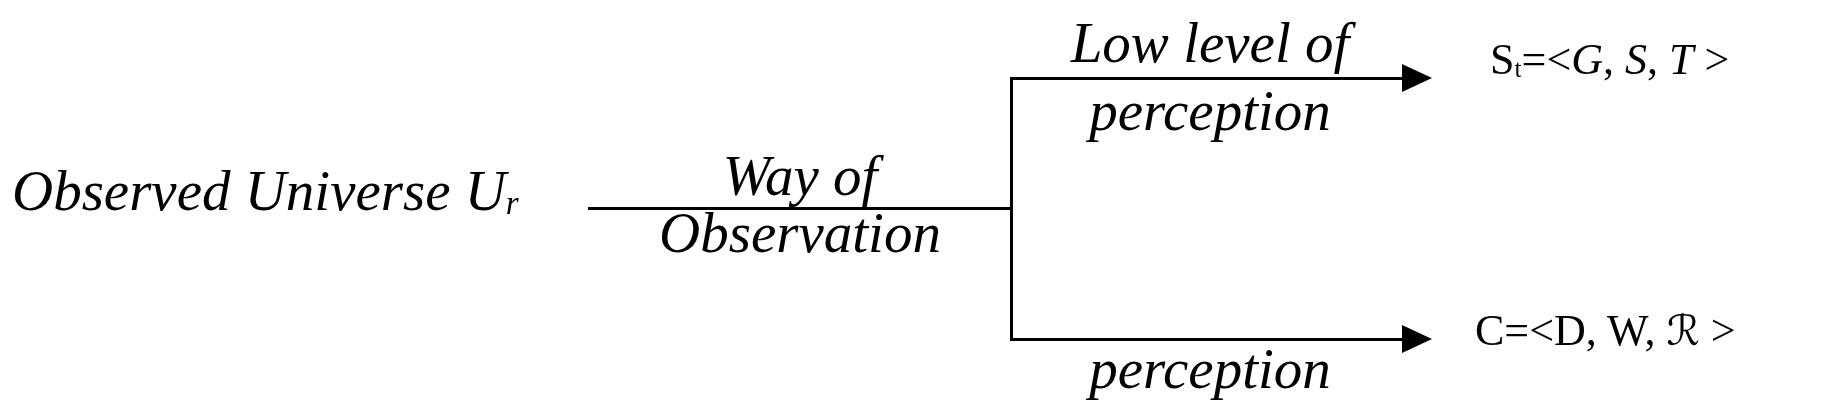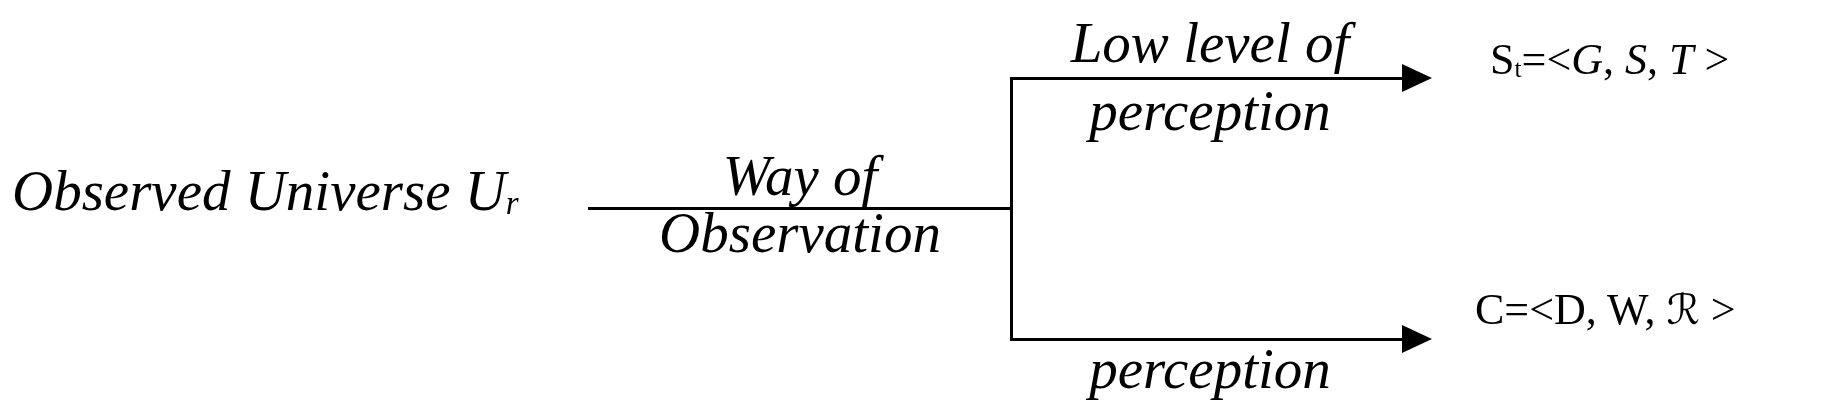--- a/index.html
+++ b/index.html
@@ -79,15 +79,15 @@
   <div class="txt it center" style="left:1012px; top:14px; width:396px;font-family:Liberation Serif, serif;">Low level of</div>
   <div class="txt it center" style="left:1012px; top:82px; width:396px;">perception</div>
 
   <div class="hline" style="left:1012px; top:338px; width:396px;"></div>
   <div class="arrowhead" style="left:1402px; top:325px;"></div>
 
   <div class="txt it center" style="left:1012px; top:340px; width:396px;">perception</div>
 
   <div class="formula" style="left:1490px; top:38px;"><span>S</span><sub>t</sub><span>=&lt;</span><span class="cal">G</span><span>, </span><span class="cal">S</span><span>, </span><span class="cal">T</span><span> &gt;</span></div>
 
-  <div class="formula" style="left:1475px; top:288px;text-align:right;"><span>C</span><span>=&lt;</span><span>D</span><span>, </span><span>W</span><span>, </span><span class="scriptR">ℛ</span><span> &gt;</span></div>
+  <div class="formula" style="left:1475px; top:309px;text-align:right;"><span>C</span><span>=&lt;</span><span>D</span><span>, </span><span>W</span><span>, </span><span class="scriptR">ℛ</span><span> &gt;</span></div>
 
 </div>
 
 </body></html>

